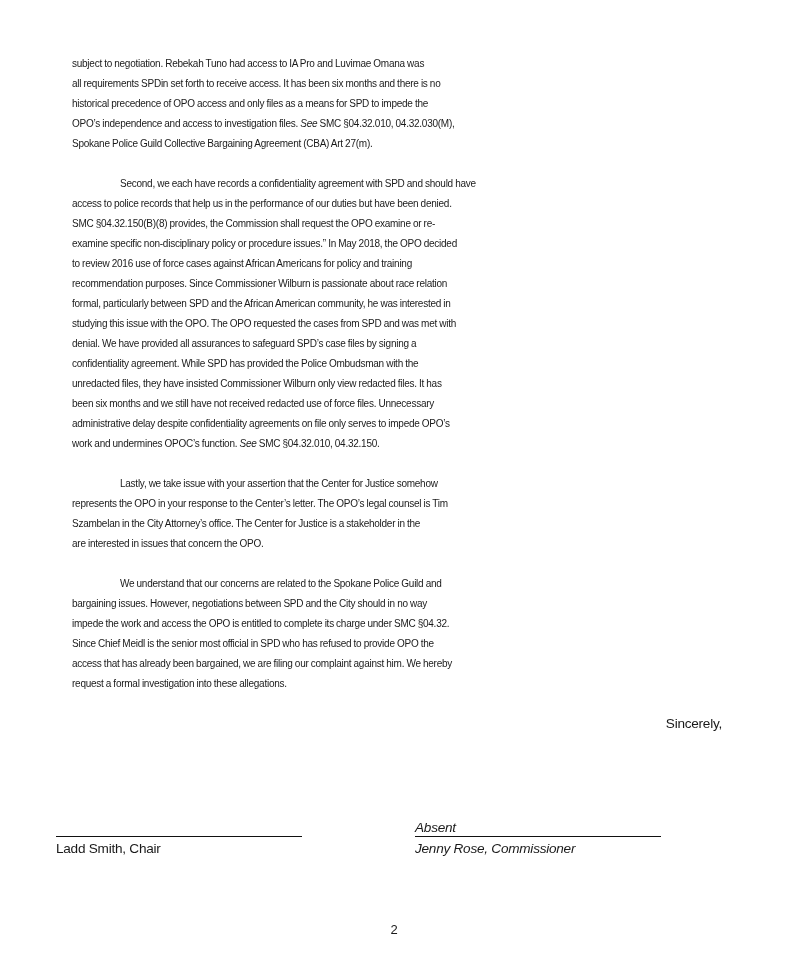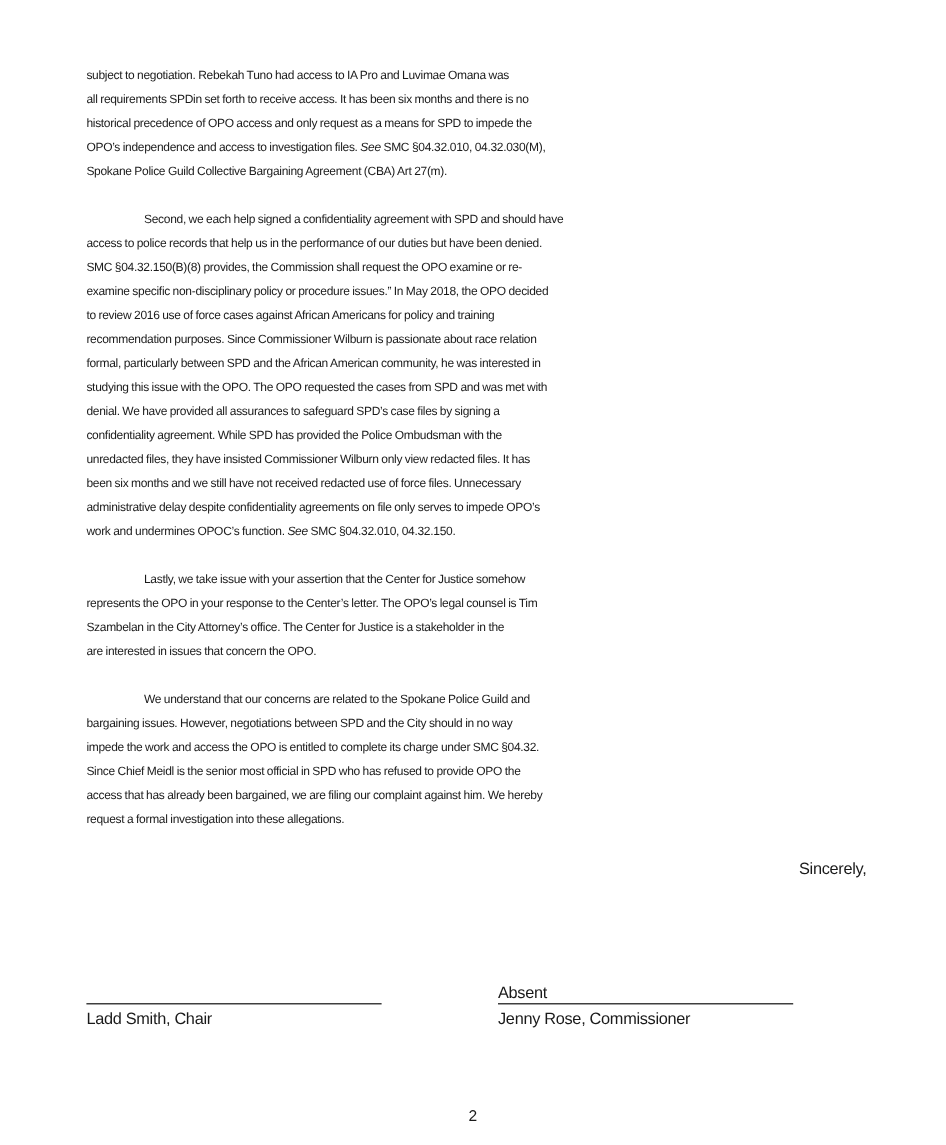--- a/index.html
+++ b/index.html
@@ -56,49 +56,49 @@
       height: 16px;
       border-bottom: 1px solid #111;
       width: 246px;
       position: relative;
     }
     .sig-line .sig-text {
       position: absolute;
       left: 0;
       bottom: -2px;
     }
-    .sig-left { left: 72px; }
-    .sig-right { left: 415px; }
+    .sig-left { left: 56px; }
+    .sig-right { left: 415px; font-style: italic; }
     .sig-name {
       margin-top: 2px;
     }
     .page-number {
       position: absolute;
       left: 0;
       width: 788px;
       top: 922px;
       text-align: center;
       font-size: 13px;
     }
   </style>
 </head>
 <body>
 
 <div class="page">
 
   <p class="para">
     <span class="line">subject to negotiation.  Rebekah Tuno had access to IA Pro and Luvimae Omana was</span>
     <span class="line">all requirements SPDin set forth to receive access.  It has been six months and there is no</span>
-    <span class="line">historical precedence of OPO access and only request as a means for SPD to impede the</span>
+    <span class="line">historical precedence of OPO access and only files as a means for SPD to impede the</span>
     <span class="line"><span>OPO’s independence and access to investigation files.  </span><em>See</em><span> SMC §04.32.010, 04.32.030(M),</span></span>
     <span class="line">Spokane Police Guild Collective Bargaining Agreement (CBA) Art 27(m).</span>
   </p>
 
   <p class="para">
-    <span class="line indent">Second, we each help signed a confidentiality agreement with SPD and should have</span>
+    <span class="line indent">Second, we each have records a confidentiality agreement with SPD and should have</span>
     <span class="line">access to police records that help us in the performance of our duties but have been denied.</span>
     <span class="line">SMC §04.32.150(B)(8) provides, the Commission shall request the OPO examine or re-</span>
     <span class="line">examine specific non-disciplinary policy or procedure issues.”  In May 2018, the OPO decided</span>
     <span class="line">to review 2016 use of force cases against African Americans for policy and training</span>
     <span class="line">recommendation purposes. Since Commissioner Wilburn is passionate about race relation</span>
     <span class="line">formal, particularly between SPD and the African American community, he was interested in</span>
     <span class="line">studying this issue with the OPO. The OPO requested the cases from SPD and was met with</span>
     <span class="line">denial.  We have provided all assurances to safeguard SPD’s case files by signing a</span>
     <span class="line">confidentiality agreement.  While SPD has provided the Police Ombudsman with the</span>
     <span class="line">unredacted files, they have insisted Commissioner Wilburn only view redacted files.  It has</span>

